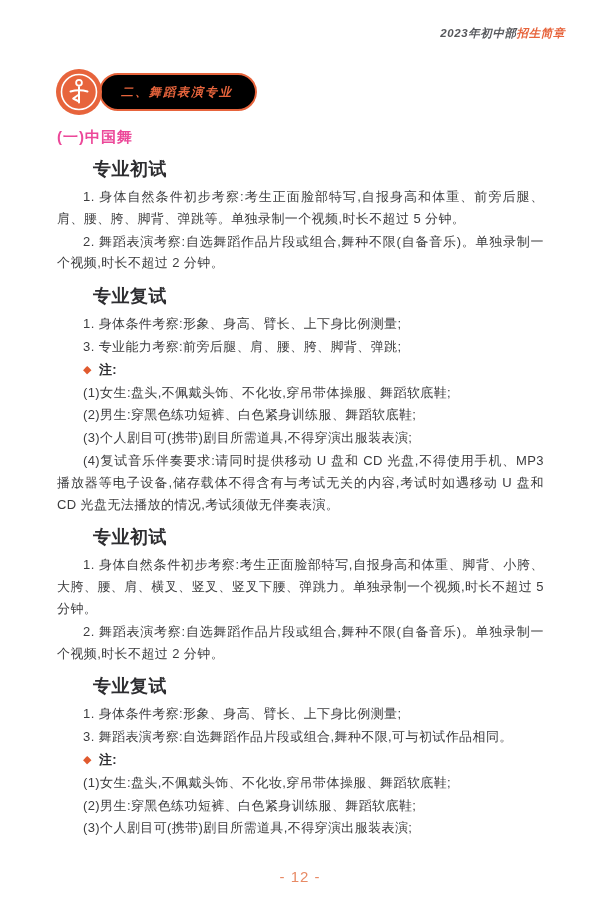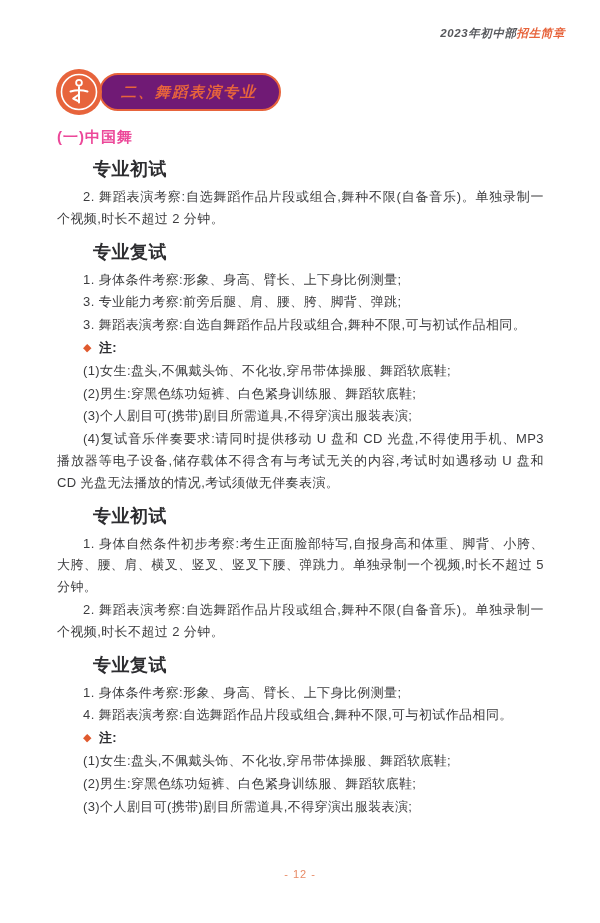--- a/index.html
+++ b/index.html
@@ -28,22 +28,22 @@
     width:46px; height:46px; border-radius:50%;
     background:#e7643c; flex:0 0 auto;
     display:flex; align-items:center; justify-content:center;
     position:relative; z-index:2;
   }
   .badge-pill {
     height:38px; border:2px solid #e7643c; border-radius:20px;
     margin-left:-3px; padding:0 22px 0 20px;
     display:flex; align-items:center;
     color:#e7643c; font-weight:bold; font-style:italic;
-    font-size:15px; letter-spacing:2px; white-space:nowrap;
-    background:#701a75; z-index:1;
+    font-size:12px; letter-spacing:2px; white-space:nowrap;
+    background:#000000; z-index:1;
   }
 
   .content {
     position:absolute; top:118px; left:57px; width:487px;
   }
   .sec-heading {
     color:#ec4899; font-size:15px; font-weight:bold;
     margin:10px 0 6px 0; letter-spacing:1px;
   }
   .section-ballet .sec-heading { margin-top:26px; }
@@ -58,21 +58,21 @@
   }
   .note-head { display:block; }
   .diamond {
     color:#e05a2e; font-size:11px; font-style:normal;
     margin-right:7px; vertical-align:1px;
   }
   .note-label { font-weight:bold; color:#2d2d30; }
 
   .page-number {
     position:absolute; top:868px; left:0; width:600px;
-    text-align:center; color:#e88a65; font-size:11px;
+    text-align:center; color:#e88a65; font-size:15px;
     letter-spacing:1px;
   }
 </style>
 </head>
 <body>
 
 <div class="doc-header">
   <span>2023年初中部</span><span class="hl">招生简章</span>
 </div>
 
@@ -90,43 +90,43 @@
   </div>
   <div class="badge-pill">二、舞蹈表演专业</div>
 </div>
 
 <div class="content">
 
   <section class="section-chinese-dance">
     <h2 class="sec-heading">(一)中国舞</h2>
 
     <h3 class="subheading">专业初试</h3>
+    <p class="para">1. 身体自然条件初步考察:考生正面脸部特写,自报身高和体重、前旁后腿、肩、腰、胯、脚背、弹跳等。单独录制一个视频,时长不超过 5 分钟。</p>
     <p class="para">2. 舞蹈表演考察:自选舞蹈作品片段或组合,舞种不限(自备音乐)。单独录制一个视频,时长不超过 2 分钟。</p>
 
     <h3 class="subheading">专业复试</h3>
     <p class="para">1. 身体条件考察:形象、身高、臂长、上下身比例测量;</p>
     <p class="para">3. 专业能力考察:前旁后腿、肩、腰、胯、脚背、弹跳;</p>
-    <p class="para">3. 舞蹈表演考察:自选自舞蹈作品片段或组合,舞种不限,可与初试作品相同。</p>
 
     <p class="para note-head"><span class="diamond">◆</span><span class="note-label">注:</span></p>
     <p class="para">(1)女生:盘头,不佩戴头饰、不化妆,穿吊带体操服、舞蹈软底鞋;</p>
     <p class="para">(2)男生:穿黑色练功短裤、白色紧身训练服、舞蹈软底鞋;</p>
     <p class="para">(3)个人剧目可(携带)剧目所需道具,不得穿演出服装表演;</p>
     <p class="para">(4)复试音乐伴奏要求:请同时提供移动 U 盘和 CD 光盘,不得使用手机、MP3 播放器等电子设备,储存载体不得含有与考试无关的内容,考试时如遇移动 U 盘和 CD 光盘无法播放的情况,考试须做无伴奏表演。</p>
   </section>
 
   <section class="section-ballet">
 
     <h3 class="subheading">专业初试</h3>
     <p class="para">1. 身体自然条件初步考察:考生正面脸部特写,自报身高和体重、脚背、小胯、大胯、腰、肩、横叉、竖叉、竖叉下腰、弹跳力。单独录制一个视频,时长不超过 5 分钟。</p>
     <p class="para">2. 舞蹈表演考察:自选舞蹈作品片段或组合,舞种不限(自备音乐)。单独录制一个视频,时长不超过 2 分钟。</p>
 
     <h3 class="subheading">专业复试</h3>
     <p class="para">1. 身体条件考察:形象、身高、臂长、上下身比例测量;</p>
-    <p class="para">4. 舞蹈表演考察:自选舞蹈作品片段或组合,舞种不限,可与初试作品相同。</p>
+    <p class="para">3. 舞蹈表演考察:自选舞蹈作品片段或组合,舞种不限,可与初试作品相同。</p>
 
     <p class="para note-head"><span class="diamond">◆</span><span class="note-label">注:</span></p>
     <p class="para">(1)女生:盘头,不佩戴头饰、不化妆,穿吊带体操服、舞蹈软底鞋;</p>
     <p class="para">(2)男生:穿黑色练功短裤、白色紧身训练服、舞蹈软底鞋;</p>
     <p class="para">(3)个人剧目可(携带)剧目所需道具,不得穿演出服装表演;</p>
 
   </section>
 
 </div>
 

